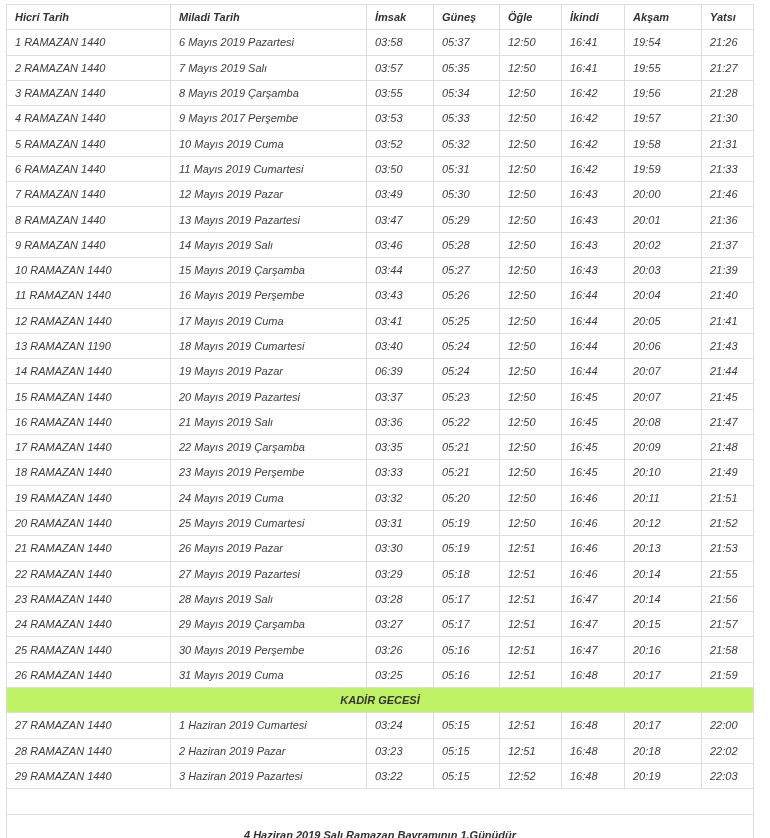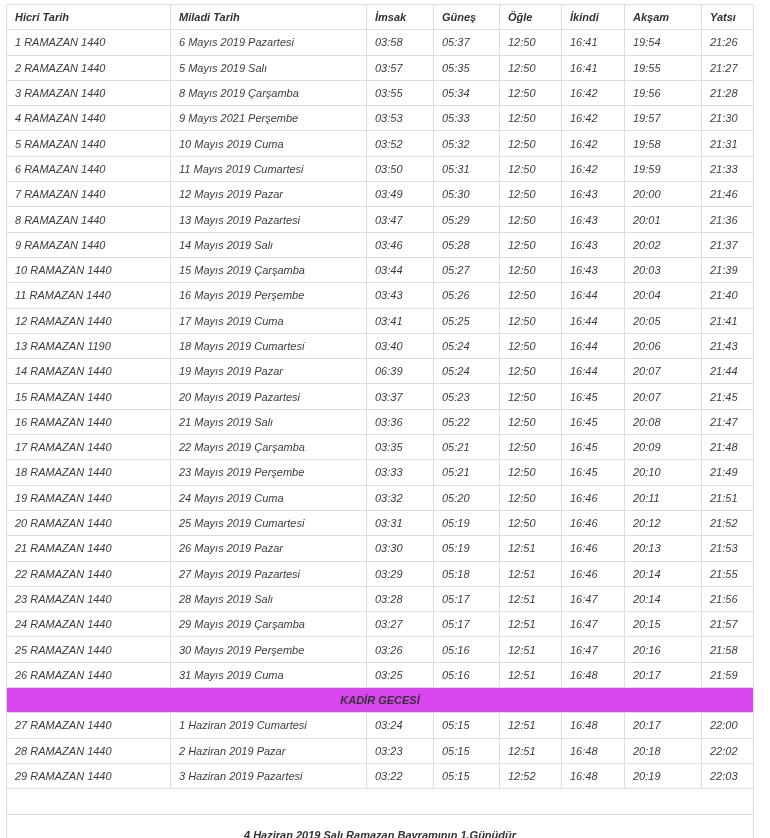--- a/index.html
+++ b/index.html
@@ -87,41 +87,41 @@
           <td>6 Mayıs 2019 Pazartesi</td>
           <td>03:58</td>
           <td>05:37</td>
           <td>12:50</td>
           <td>16:41</td>
           <td>19:54</td>
           <td>21:26</td>
         </tr>
         <tr>
           <td>2 RAMAZAN 1440</td>
-          <td>5 Mayıs 2019 Salı</td>
+          <td>7 Mayıs 2019 Salı</td>
           <td>03:57</td>
           <td>05:35</td>
           <td>12:50</td>
           <td>16:41</td>
           <td>19:55</td>
           <td>21:27</td>
         </tr>
         <tr>
           <td>3 RAMAZAN 1440</td>
           <td>8 Mayıs 2019 Çarşamba</td>
           <td>03:55</td>
           <td>05:34</td>
           <td>12:50</td>
           <td>16:42</td>
           <td>19:56</td>
           <td>21:28</td>
         </tr>
         <tr>
           <td>4 RAMAZAN 1440</td>
-          <td>9 Mayıs 2021 Perşembe</td>
+          <td>9 Mayıs 2017 Perşembe</td>
           <td>03:53</td>
           <td>05:33</td>
           <td>12:50</td>
           <td>16:42</td>
           <td>19:57</td>
           <td>21:30</td>
         </tr>
         <tr>
           <td>5 RAMAZAN 1440</td>
           <td>10 Mayıs 2019 Cuma</td>
@@ -336,21 +336,21 @@
           <td>26 RAMAZAN 1440</td>
           <td>31 Mayıs 2019 Cuma</td>
           <td>03:25</td>
           <td>05:16</td>
           <td>12:51</td>
           <td>16:48</td>
           <td>20:17</td>
           <td>21:59</td>
         </tr>
         <tr>
-          <td colspan="8" class="banner" style="background: #d946ef; color: rgb(51, 51, 51);">KADİR GECESİ</td>
+          <td colspan="8" class="banner" style="background: #bef264; color: rgb(51, 51, 51);">KADİR GECESİ</td>
         </tr>
         <tr>
           <td>27 RAMAZAN 1440</td>
           <td>1 Haziran 2019 Cumartesi</td>
           <td>03:24</td>
           <td>05:15</td>
           <td>12:51</td>
           <td>16:48</td>
           <td>20:17</td>
           <td>22:00</td>

